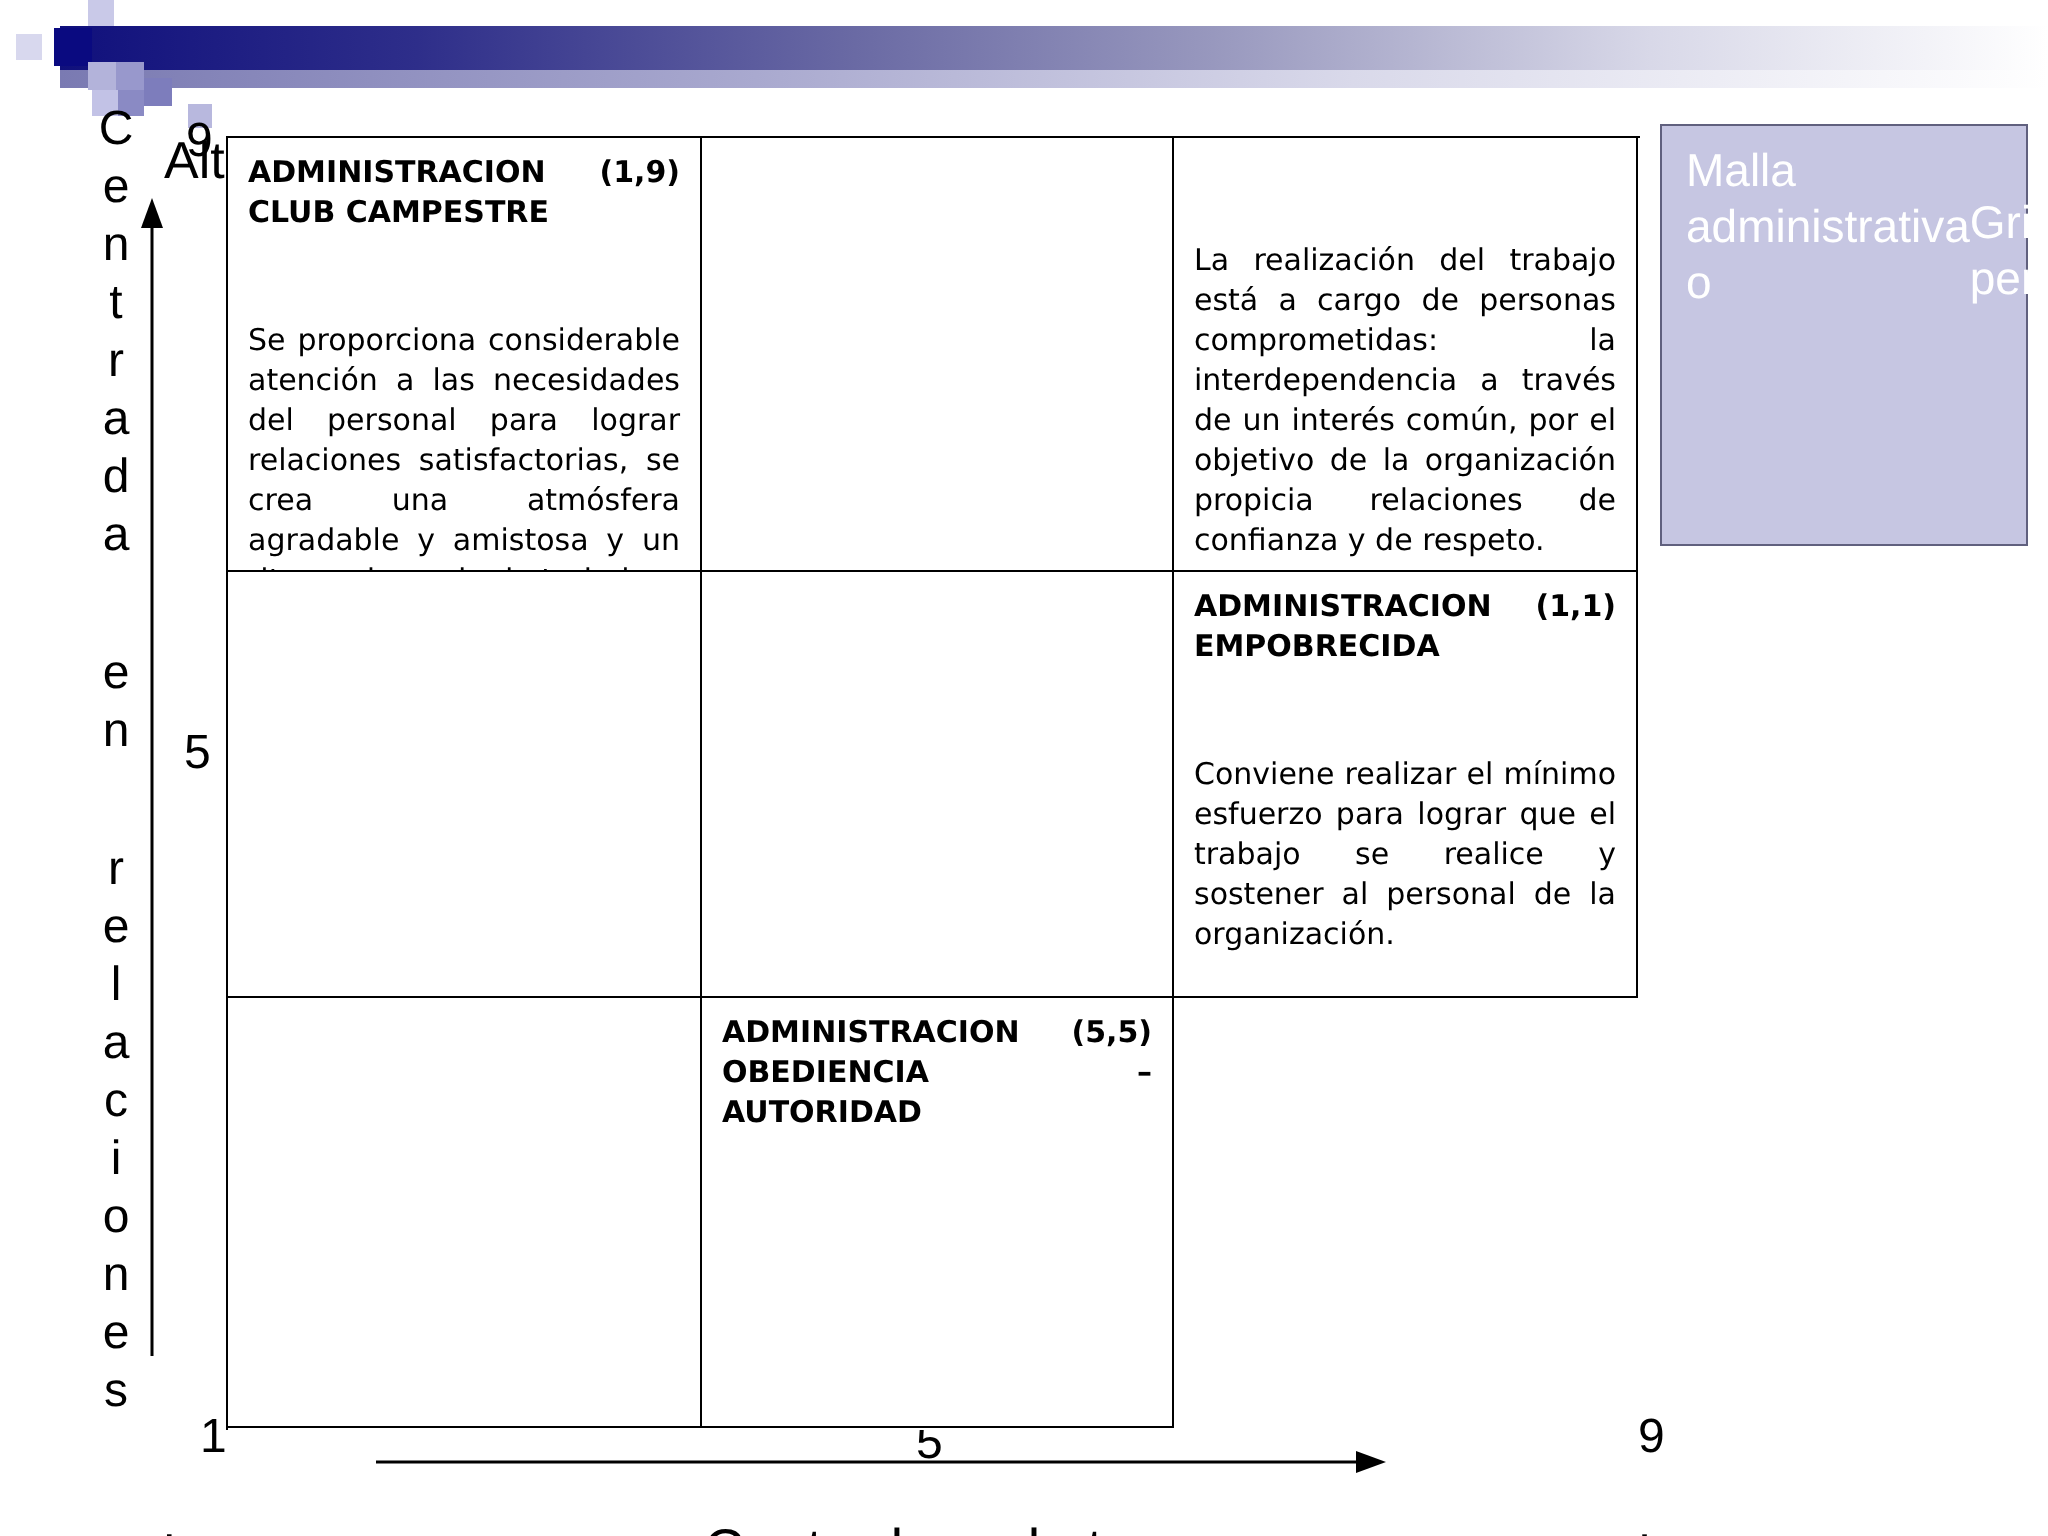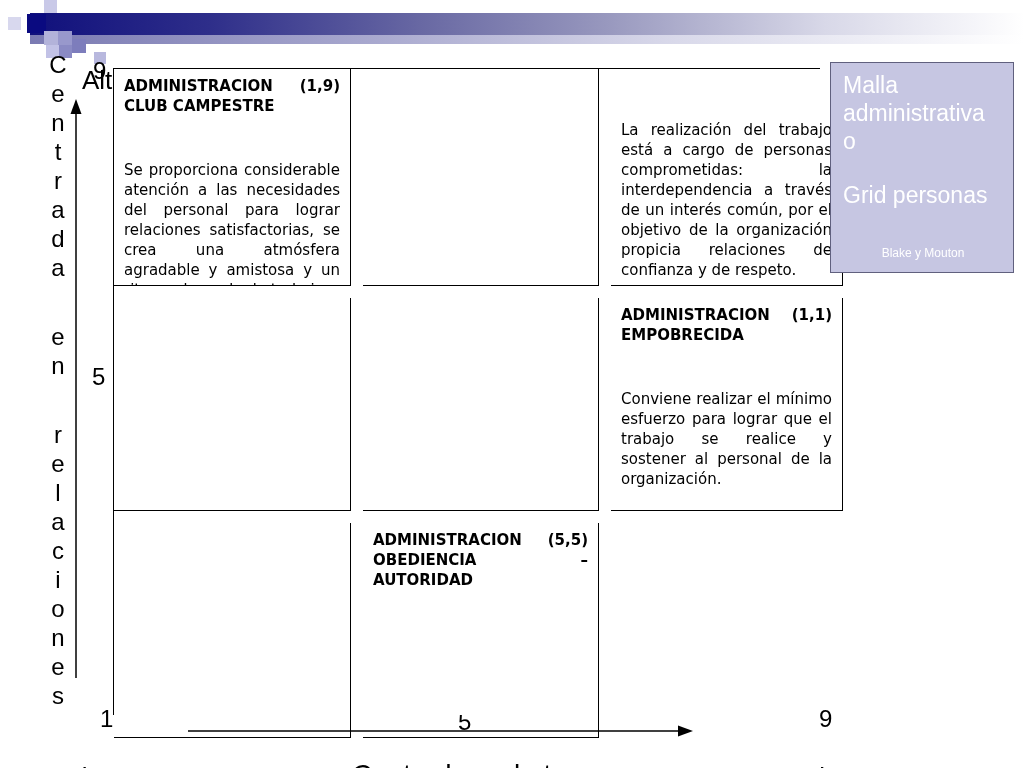--- a/index.html
+++ b/index.html
@@ -38,35 +38,34 @@
 
   
   .arrow-overlay{position:absolute;left:0;top:0;width:1024px;height:768px;pointer-events:none;}
 
   
   .grid-table{
     position:absolute;left:113px;top:68px;width:707px;height:647px;
     display:grid;grid-template-columns:237px 236px 232px;grid-template-rows:217px 213px 215px;
     border-top:1px solid var(--grid-border);border-left:1px solid var(--grid-border);
     background:#ffffff;
-    gap:12px;
   }
   .gcell{
     border-right:1px solid var(--grid-border);border-bottom:1px solid var(--grid-border);
     padding:7px 10px 6px 10px;overflow:hidden;
     font-family:"DejaVu Sans",sans-serif;font-size:15px;line-height:20px;
   }
   .gcell .ctitle{display:block;font-weight:bold;text-align:justify;}
   .gcell .cbody{display:block;text-align:justify;margin-top:44px;}
 
   
   .title-panel{
     position:absolute;left:830px;top:62px;width:184px;height:211px;
     background:var(--panel-bg);border:1px solid #60607e;
-    display:flex;flex-direction:column;padding:8px 10px 12px 12px;
+    display:flex;flex-direction:row;padding:8px 10px 12px 12px;
     color:var(--panel-text);
   }
   .title-panel .t-line{font-size:23px;line-height:28px;}
   .title-panel .t-line2{margin-top:26px;}
   .title-panel .t-credit{margin-top:auto;font-size:12px;text-align:center;}
 </style>
 </head>
 <body>
 
 <div class="slide">

